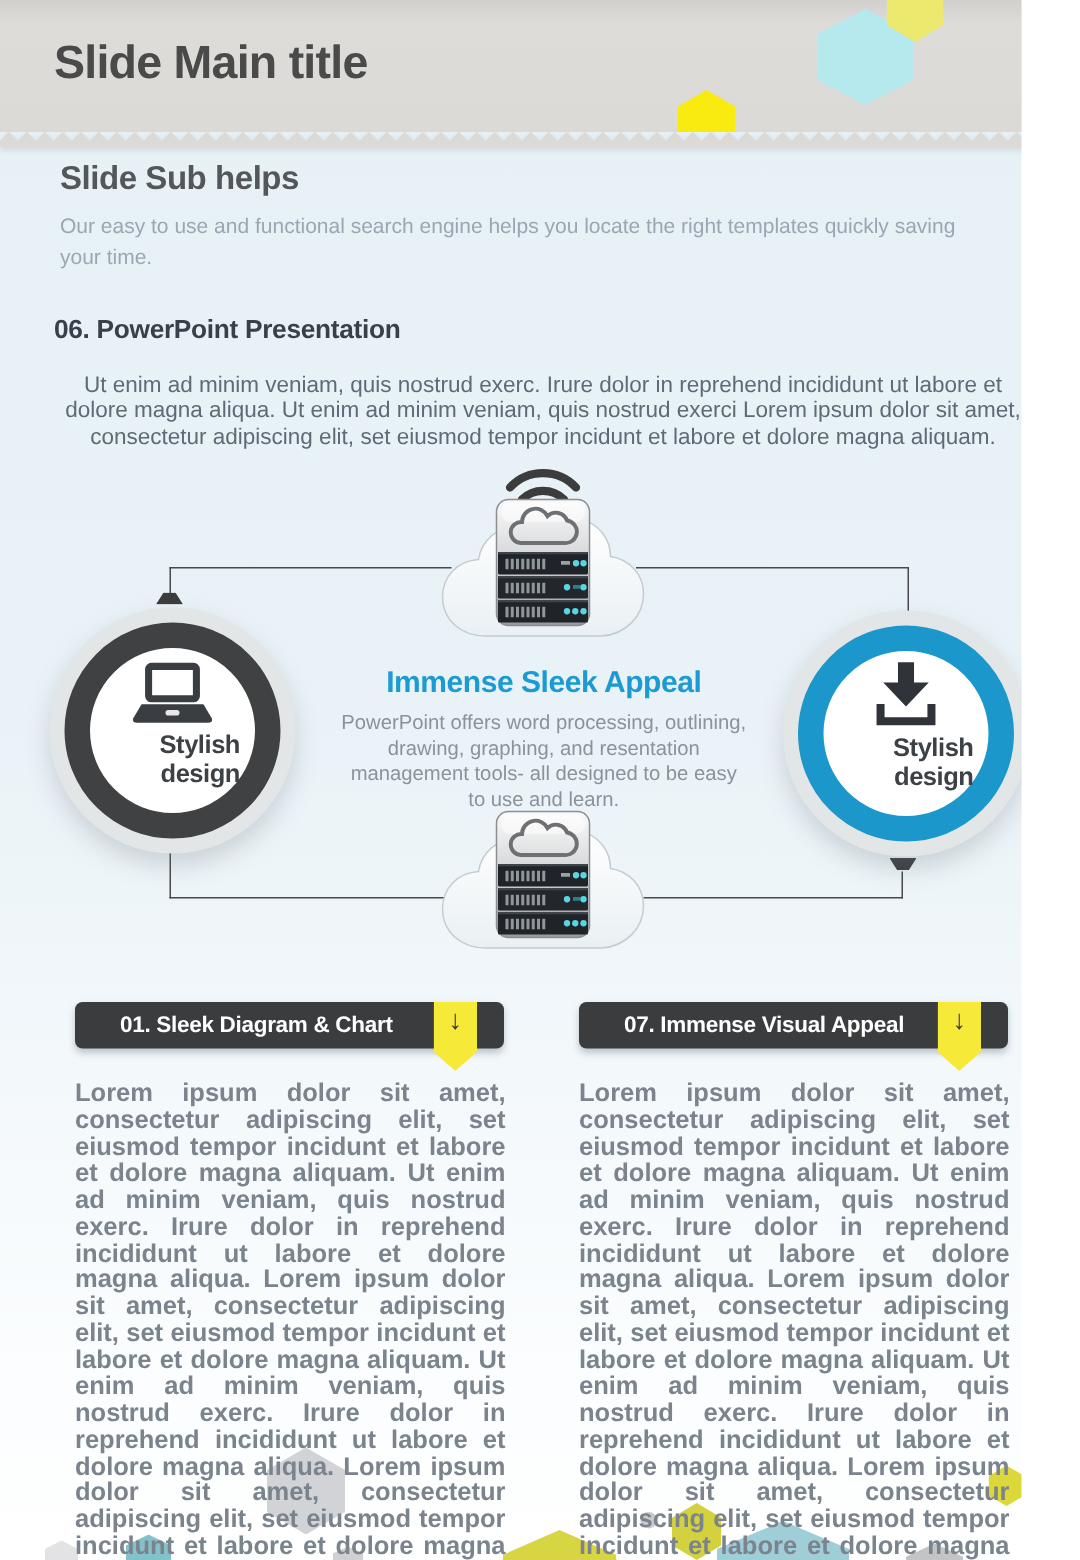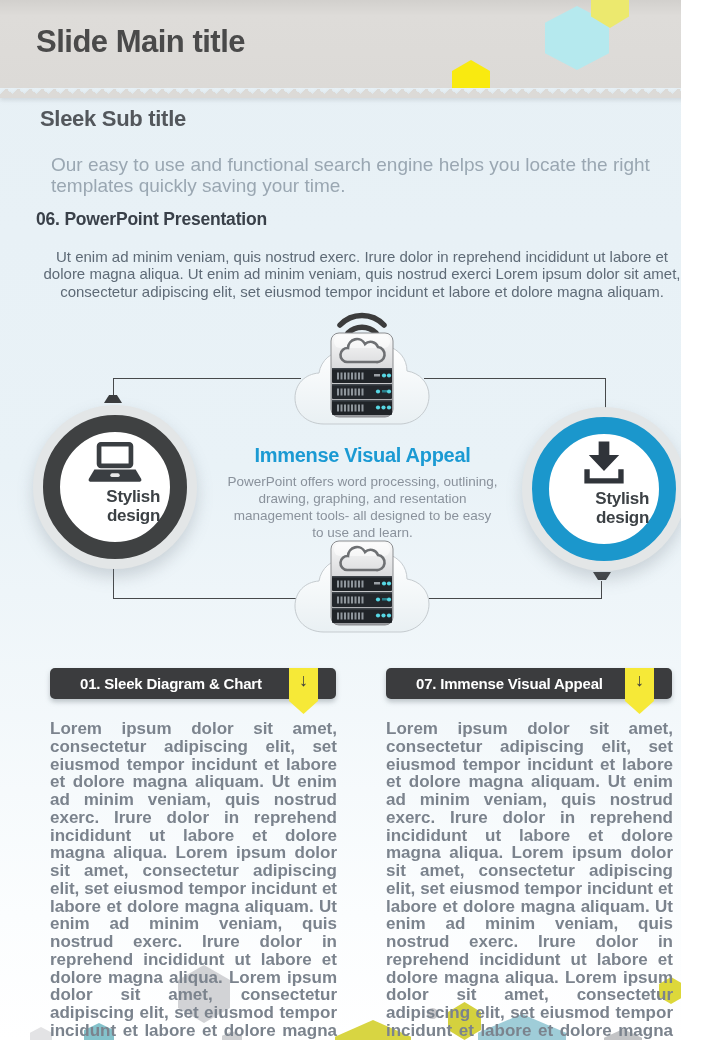--- a/index.html
+++ b/index.html
@@ -20,21 +20,21 @@
   }
   .hex{position:absolute; clip-path:polygon(50% 0,100% 26%,100% 74%,50% 100%,0 74%,0 26%);}
   .zigzag{
     position:absolute; left:0; top:88px; width:720px; height:10px;
     background:conic-gradient(from 135deg at 50% 0%, #dcdad7 90deg, rgba(0,0,0,0) 0);
     background-size:12px 10px; background-repeat:repeat-x;
     filter:drop-shadow(0 2px 2px rgba(90,100,110,0.18));
   }
   
   .sub-title{position:absolute; left:40px; top:106px; font-size:22px; font-weight:bold; color:#53575c; letter-spacing:-0.3px;}
-  .intro-desc{position:absolute; left:51px; top:140px; width:600px; font-size:19px; line-height:21px; color:#9aa7b2;margin-top:14px;}
+  .intro-desc{position:absolute; left:40px; top:140px; width:600px; font-size:14px; line-height:21px; color:#9aa7b2;}
   .sec-heading{position:absolute; left:36px; top:209px; font-size:17.5px; font-weight:bold; color:#394049; letter-spacing:-0.2px;}
   .sec-body{position:absolute; left:36px; top:248px; width:652px; font-size:15px; line-height:17.4px; color:#5e6a76;text-align:center;}
   
   .line{position:absolute; background:#47494b;}
   .marker{position:absolute; background:#3a3c3e;}
   .marker.down-base{clip-path:polygon(28% 0,72% 0,100% 100%,0 100%);}
   .marker.up-base{clip-path:polygon(0 0,100% 0,72% 100%,28% 100%);}
   .node{position:absolute; width:164px; height:164px;}
   .node .halo{position:absolute; inset:0; border-radius:50%; background:#e3e6e7; box-shadow:0 8px 16px rgba(110,122,134,0.28);}
   .node .ring{position:absolute; inset:10px; border-radius:50%; background:#ffffff; border:17px solid #3f4142; box-sizing:border-box;}
@@ -116,21 +116,21 @@
 <div id="page">
 
   <div class="header">
     <div class="hex" style="left:545px;top:6px;width:64px;height:64px;background:#b5e9ee;"></div>
     <div class="hex" style="left:591px;top:-16px;width:38px;height:44px;background:#ece96e;"></div>
     <div class="hex" style="left:452px;top:60px;width:38px;height:42px;background:#f9ea10;"></div>
     <div class="main-title">Slide Main title</div>
   </div>
   <div class="zigzag"></div>
 
-  <div class="sub-title">Sleek Sub title</div>
+  <div class="sub-title">Slide Sub helps</div>
   <div class="intro-desc">Our easy to use and functional search engine helps you locate the right templates quickly saving your time.</div>
   <div class="sec-heading">06. PowerPoint Presentation</div>
   <div class="sec-body">Ut enim ad minim veniam, quis nostrud exerc. Irure dolor in reprehend incididunt ut labore et dolore magna aliqua. Ut enim ad minim veniam, quis nostrud exerci  Lorem ipsum dolor sit amet, consectetur adipiscing elit, set eiusmod tempor incidunt et labore et dolore magna aliquam.</div>
 
   <div class="line" style="left:113px;top:378px;width:188px;height:1px;"></div>
   <div class="line" style="left:113px;top:378px;width:1px;height:18px;"></div>
   <div class="marker down-base" style="left:104px;top:395px;width:18px;height:8px;"></div>
   <div class="line" style="left:424px;top:378px;width:182px;height:1px;"></div>
   <div class="line" style="left:605px;top:378px;width:1px;height:30px;"></div>
   <div class="line" style="left:113px;top:566px;width:1px;height:33px;"></div>
@@ -165,21 +165,21 @@
     <div class="ring"></div>
     <div class="icon-wrap" style="top:32px;">
       <svg width="50" height="48" viewBox="0 0 56 52">
         <path d="M22 2 h12 v15 h11 L28 35 11 17 h11 Z" fill="#30343a"></path>
         <path d="M9 33 v13 h38 v-13" fill="none" stroke="#30343a" stroke-width="6"></path>
       </svg>
     </div>
     <div class="label">Stylish design</div>
   </div>
 
-  <div class="center-title">Immense Visual Appeal</div>
+  <div class="center-title">Immense Sleek Appeal</div>
   <div class="center-body">PowerPoint offers word processing, outlining, drawing, graphing, and resentation management tools- all designed to be easy to use and learn.</div>
 
   <div class="banner" style="left:50px;">
     <span class="banner-label">01. Sleek Diagram &amp; Chart</span>
     <span class="ribbon">
       <span class="arrow">↓</span>
     </span>
   </div>
 
   <div class="banner" style="left:386px;">

